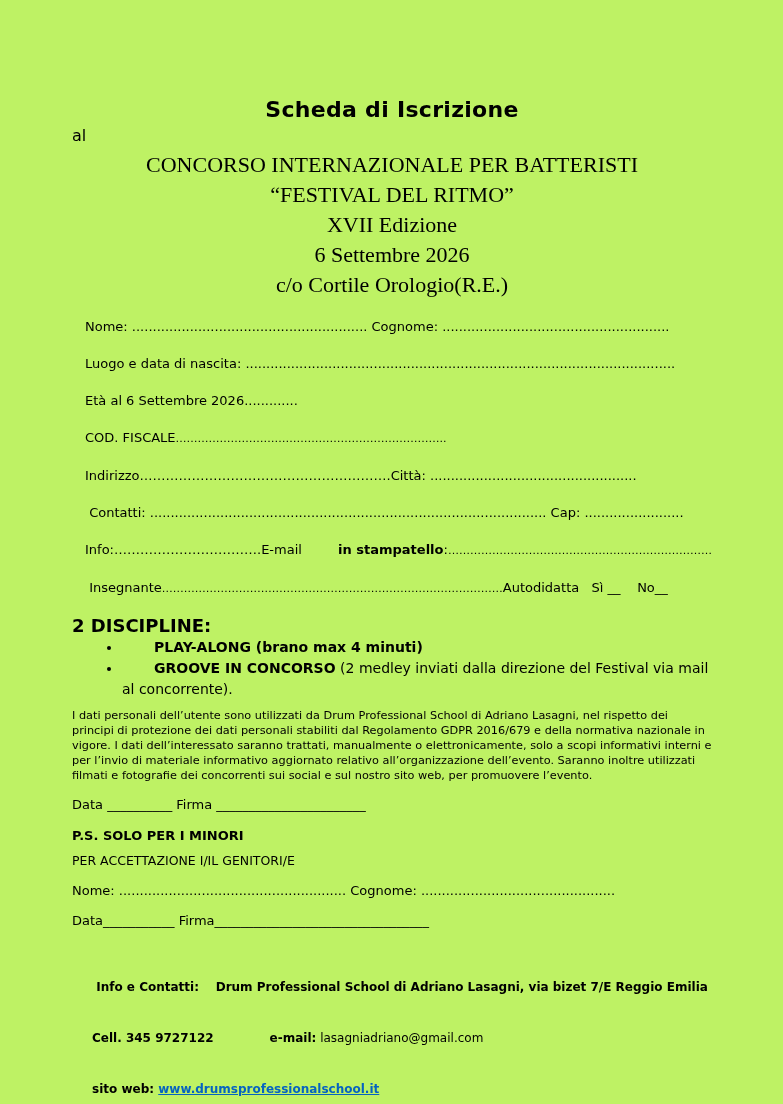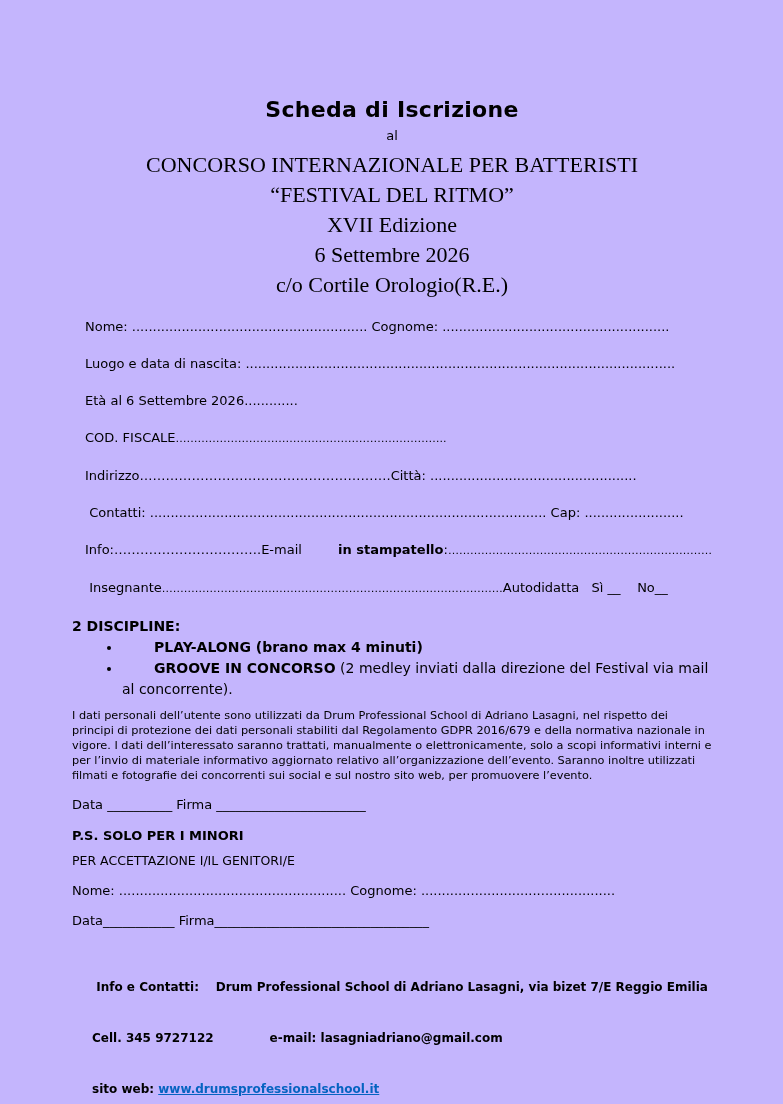--- a/index.html
+++ b/index.html
@@ -1,36 +1,35 @@
 <!DOCTYPE html>
 <html><head>
 <meta charset="utf-8">
 <style>
   html,body{margin:0;padding:0;background:#ffffff;}
   .page{
     position:relative;
     width:783px;height:1104px;
-    background:#c4b5fd;
+    background:#bef264;
     color:#000000;
     font-family:"DejaVu Sans",sans-serif;
     overflow:hidden;
     box-sizing:border-box;
     padding:98px 71px 0 72px;
   }
   
   .title{
     text-align:center;
     font-weight:bold;
     font-size:22px;
     line-height:24px;
     letter-spacing:.3px;
   }
   .al{
-    text-align:center;
-    font-size:13px;
+    font-size:16px;
     line-height:16px;
     margin-top:6px;
   }
   .serif-h{
     font-family:"Liberation Serif",serif;
     font-weight:normal;
     font-size:22px;
     line-height:30px;
     text-align:center;
   }
@@ -42,21 +41,21 @@
     line-height:17px;
     margin-bottom:20px;
     white-space:pre;
     overflow:hidden;
     width:627px;
   }
   .dots-sm{font-size:11px;}
   .bold{font-weight:bold;padding-left:32px;}
   
   .disciplines{margin-top:10px;}
-  .disc-heading{font-size:14px;line-height:18px;font-weight:bold;}
+  .disc-heading{font-size:18px;line-height:18px;font-weight:bold;}
   .disc-list{margin:2px 0 0 0;padding-left:50px;}
   .disc-list li{font-size:14px;line-height:21px;}
   
   .privacy{
     margin-top:8px;
     font-size:11.3px;
     line-height:15px;
     width:640px;
   }
   
@@ -66,21 +65,21 @@
   
   .contacts{
     margin-top:16px;
     margin-left:20px;
     font-size:12px;
     line-height:17px;
     font-weight:bold;
     white-space:pre;
     overflow:hidden;
   }
-  .contacts .normal{font-weight:bold;}
+  .contacts .normal{font-weight:normal;}
   .contacts .email-label{margin-left:56px;}
   .weblink{
     text-decoration:underline;
     font-weight:bold;
   }
 </style>
 </head>
 <body>
 
 <div class="page">

